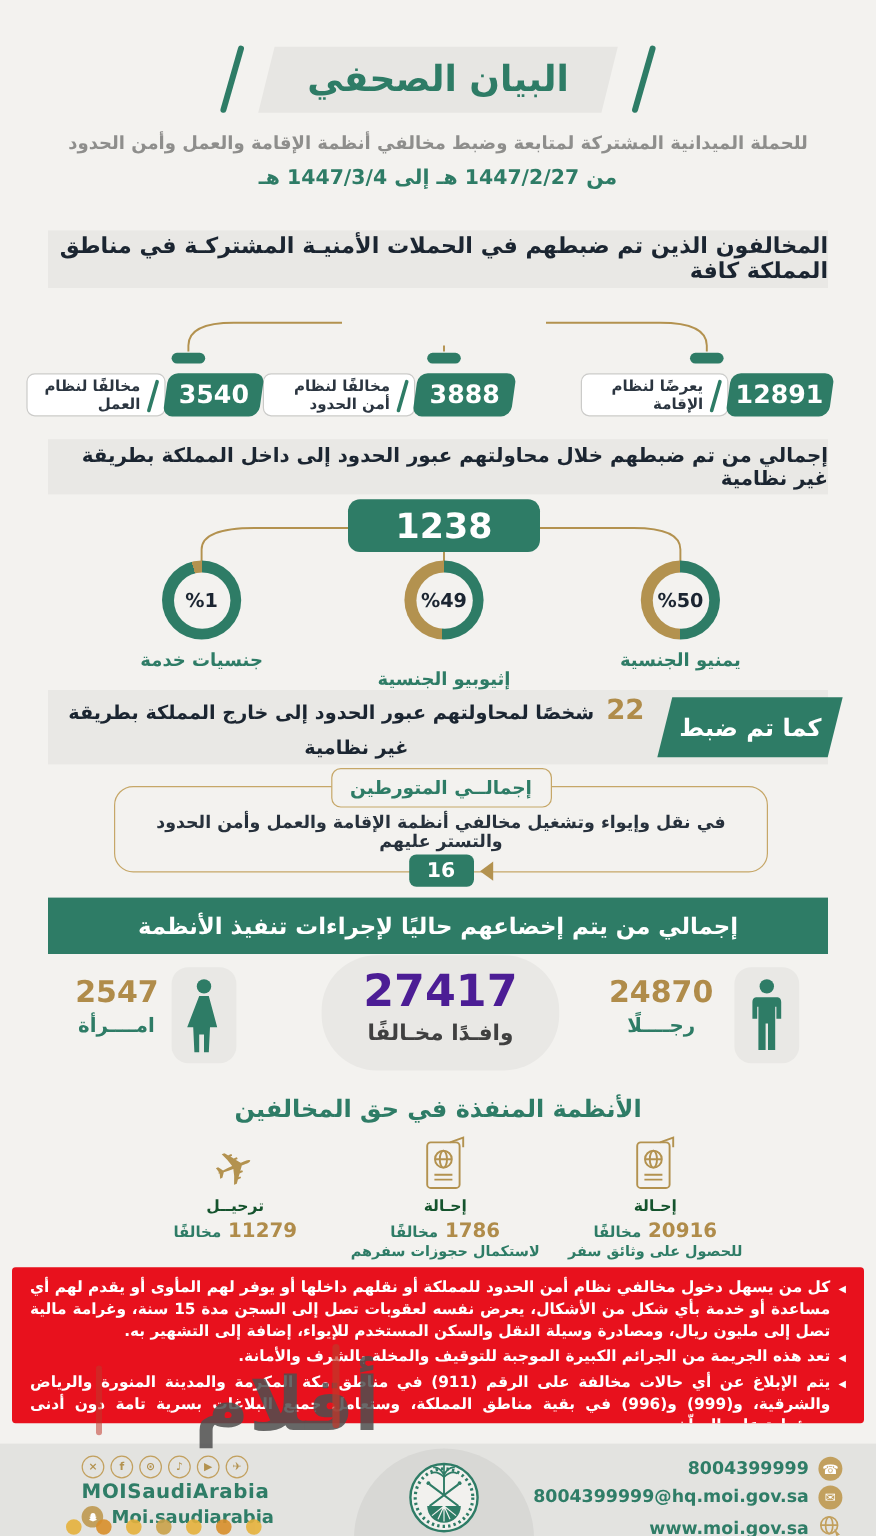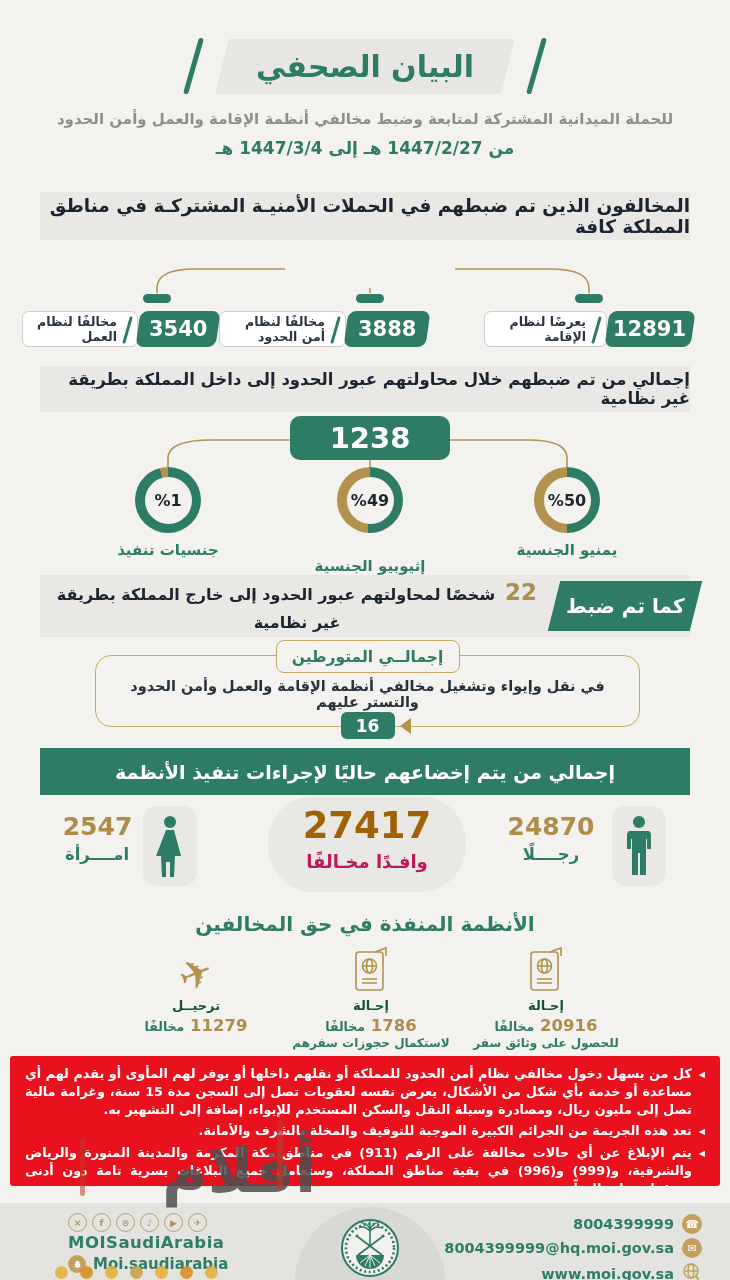--- a/index.html
+++ b/index.html
@@ -60,22 +60,22 @@
           font-size:15.5px;font-weight:bold;color:#2e7c66;}
   .invbody{position:absolute;top:22px;left:20px;right:20px;text-align:center;font-size:14.5px;font-weight:600;color:#27313c;}
   .invnum{position:absolute;bottom:-13px;left:50%;transform:translateX(-50%);width:54px;height:27px;background:#2e7c66;
           border-radius:6px;color:#fff;font-weight:bold;font-size:17px;display:flex;align-items:center;justify-content:center;}
   .invarrow{position:absolute;bottom:-8px;left:calc(50% + 32px);width:0;height:0;
             border-top:8px solid transparent;border-bottom:8px solid transparent;border-right:11px solid #b3924f;}
 
   
   .b4{top:748px;left:40px;width:650px;height:47px;background:#2e7c66;color:#fff;font-weight:bold;font-size:19px;}
   .blob{top:796px;left:268px;width:198px;height:96px;background:#e9e8e5;border-radius:46px;}
-  .bignum{top:804px;left:268px;width:198px;text-align:center;font-size:37px;font-weight:800;color:#a16207;direction:ltr;}
-  .biglab{top:851px;left:268px;width:198px;text-align:center;font-size:18px;font-weight:bold;color:#be185d;}
+  .bignum{top:804px;left:268px;width:198px;text-align:center;font-size:37px;font-weight:800;color:#4c1d95;direction:ltr;}
+  .biglab{top:851px;left:268px;width:198px;text-align:center;font-size:18px;font-weight:bold;color:#404040;}
   .statnum{width:108px;text-align:center;font-size:25px;font-weight:800;color:#b08c4a;direction:ltr;}
   .statlab{width:108px;text-align:center;font-size:16.5px;font-weight:bold;color:#2e7c66;}
   .persbox{top:806px;width:54px;height:80px;background:#e9e8e5;border-radius:14px;}
 
   
   .ehead{top:912px;left:0;width:730px;text-align:center;font-size:20px;font-weight:bold;color:#2e7c66;}
   .ecol{top:942px;width:176px;text-align:center;}
   .ecol .ic{height:52px;display:flex;align-items:flex-end;justify-content:center;}
   .ecol .ti{margin-top:4px;font-size:13px;font-weight:bold;color:#14532d;}
   .ecol .vl{margin-top:3px;font-size:16.5px;font-weight:800;color:#b08c4a;}
@@ -181,21 +181,21 @@
     <div class="hole">%50</div>
   </div>
   <div class="abs donut" style="left: 337px; background: conic-gradient(rgb(46, 124, 102) 0deg, rgb(46, 124, 102) 51%, rgb(179, 146, 79) 51%, rgb(179, 146, 79) 100%);">
     <div class="hole">%49</div>
   </div>
   <div class="abs donut" style="left: 135px; background: conic-gradient(rgb(46, 124, 102) 0deg, rgb(46, 124, 102) 96%, rgb(179, 146, 79) 96%, rgb(179, 146, 79) 100%);">
     <div class="hole">%1</div>
   </div>
   <div class="abs dlabel" style="left:492px;">يمنيو الجنسية</div>
   <div class="abs dlabel" style="left:295px;margin-top:16px;">إثيوبيو الجنسية</div>
-  <div class="abs dlabel" style="left:93px;">جنسيات تنفيذ</div>
+  <div class="abs dlabel" style="left:93px;">جنسيات خدمة</div>
 
   <div class="abs graybar b3">
     <div class="tag">
         <div class="t">كما تم ضبط</div>
       </div>
     <div class="txt">
       <span><span class="n">22</span><span>شخصًا لمحاولتهم عبور الحدود إلى </span><b>خارج المملكة</b><span> بطريقة غير نظامية</span></span>
     </div>
   </div>
 

